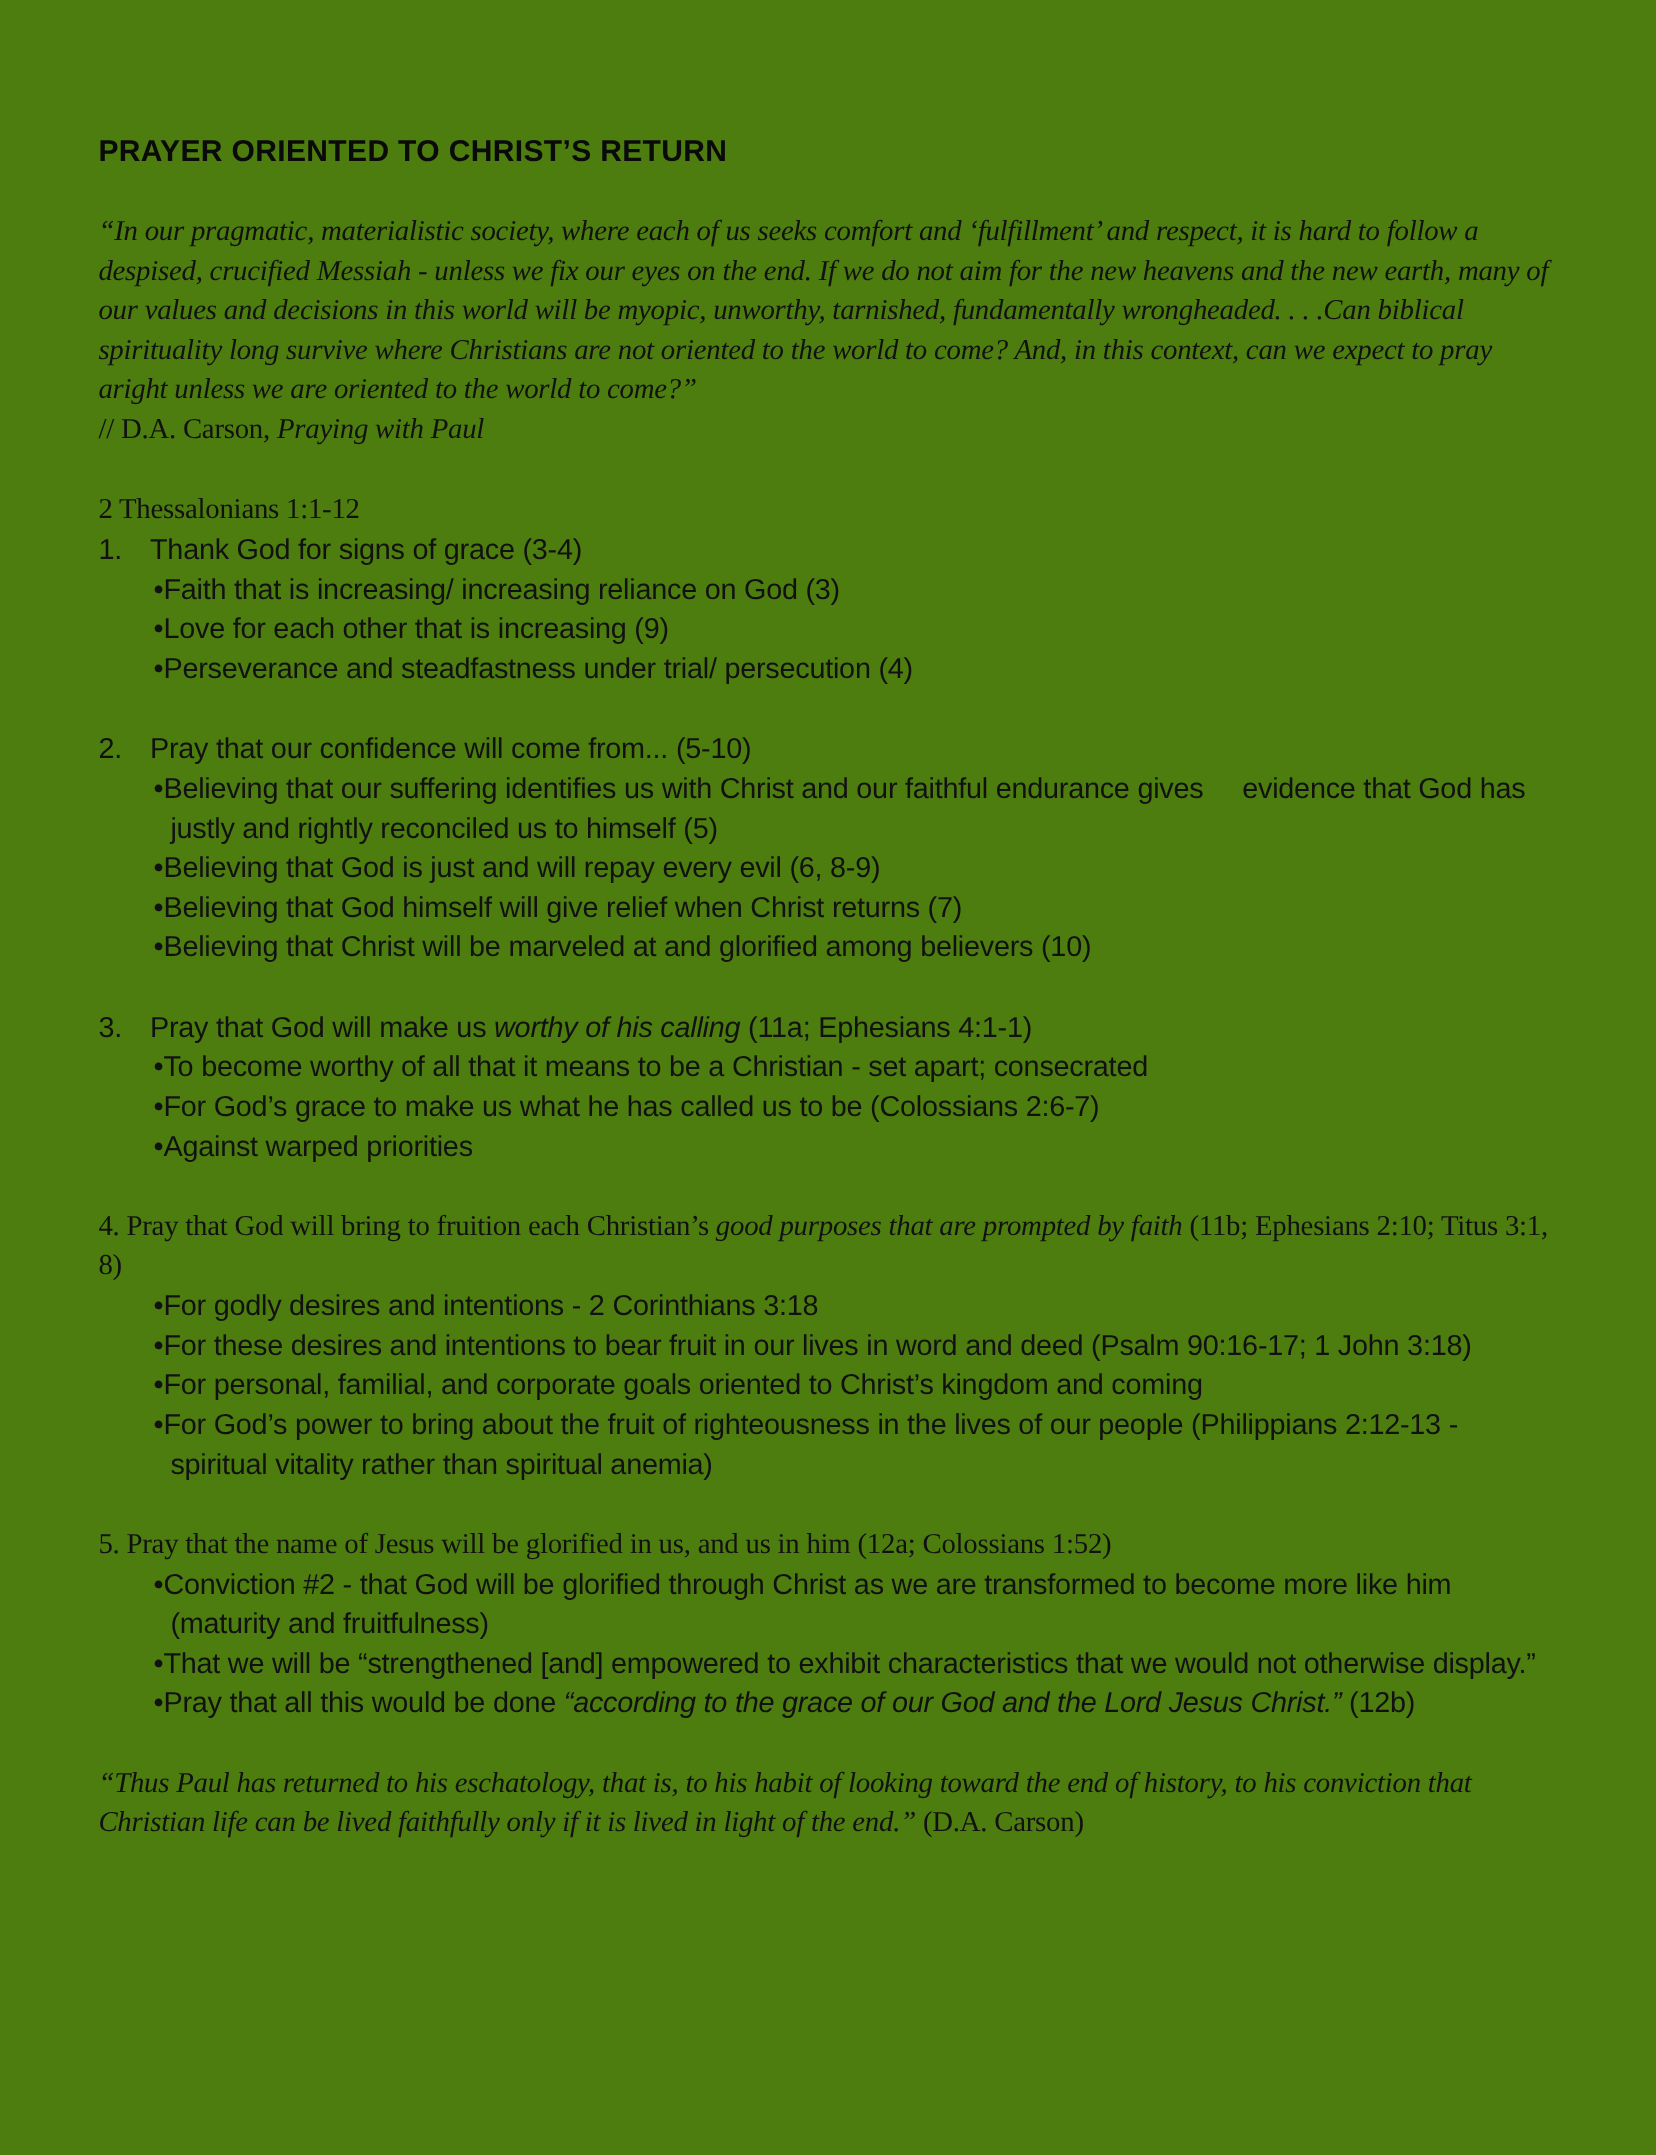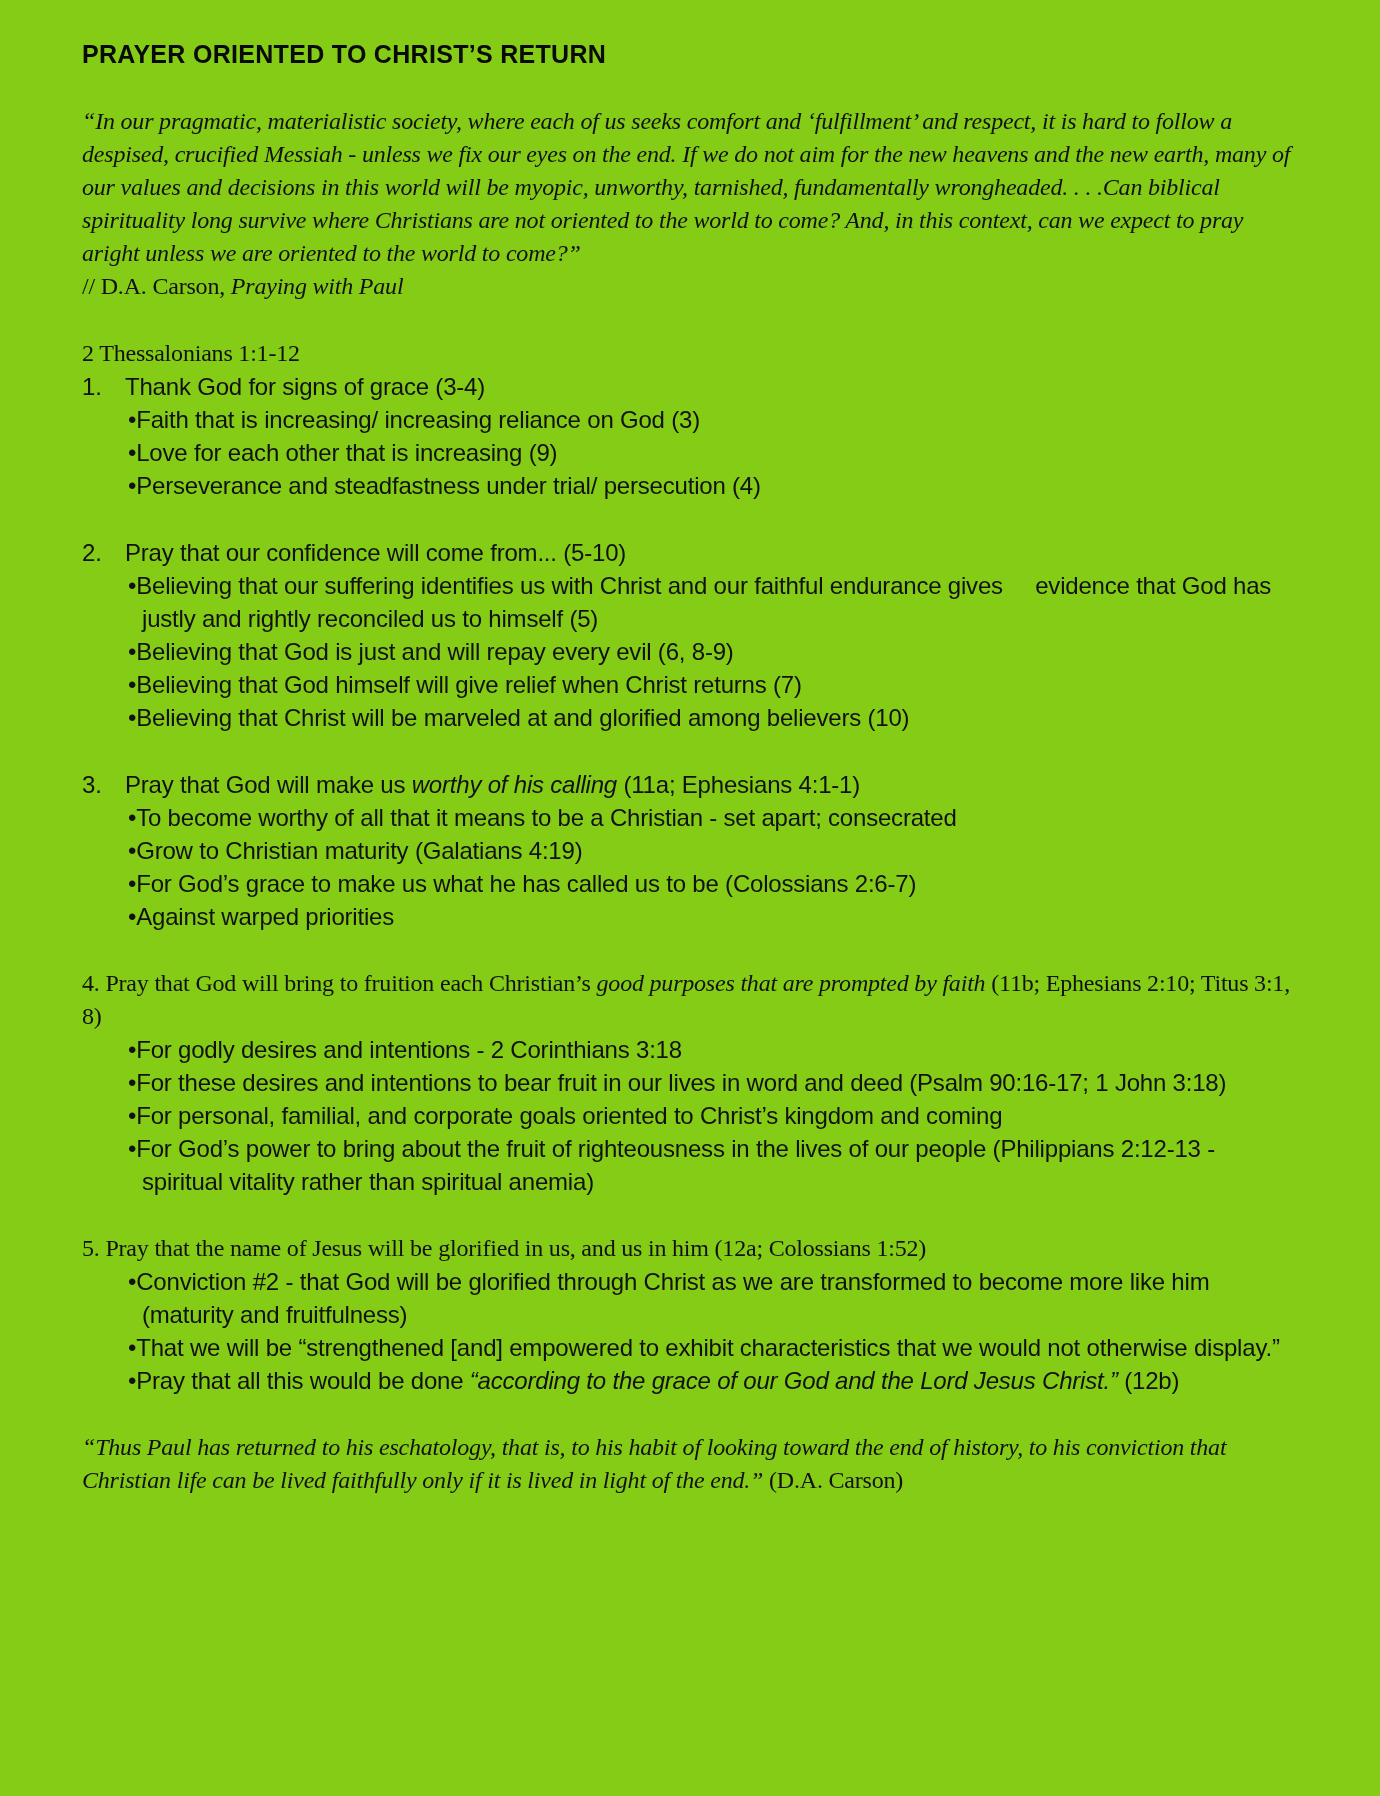--- a/index.html
+++ b/index.html
@@ -1,27 +1,27 @@
 <!DOCTYPE html>
 <html><head>
 <meta charset="utf-8">
 <style>
   html, body { margin: 0; padding: 0; background: #ffffff; }
   .page {
     position: relative;
     width: 1380px;
     height: 1796px;
     box-sizing: border-box;
-    background: #84cc16;
+    background: #4d7c0f;
     color: #111111;
     font-family: "Liberation Sans", sans-serif;
     font-size: 24px;
     line-height: 33px;
     letter-spacing: -0.2px;
-    padding: 38px 84px 0 82px;
+    padding: 110px 84px 0 82px;
     overflow: hidden;
   }
   .title {
     font-size: 25px;
     font-weight: 700;
     letter-spacing: 0.3px;
     line-height: 33px;
     margin: 0;
     color: #0a0a0a;
   }
@@ -80,21 +80,20 @@
     </ul>
   </div>
 
   <div class="item gap">
     <div class="item-head">
       <span class="num">3.</span>
       <span class="head-text"><span>Pray that God will make us </span><span class="italic">worthy of his calling</span><span> (11a; Ephesians 4:1-1)</span></span>
     </div>
     <ul class="bullets">
       <li>To become worthy of all that it means to be a Christian - set apart; consecrated</li>
-      <li>Grow to Christian maturity (Galatians 4:19)</li>
       <li>For God’s grace to make us what he has called us to be (Colossians 2:6-7)</li>
       <li>Against warped priorities</li>
     </ul>
   </div>
 
   <div class="item gap">
     <p class="para"><span>4. Pray that God will bring to fruition each Christian’s </span><span class="italic">good purposes that are prompted by faith</span><span> (11b; Ephesians 2:10; Titus 3:1, 8)</span></p>
     <ul class="bullets">
       <li>For godly desires and intentions - 2 Corinthians 3:18</li>
       <li>For these desires and intentions to bear fruit in our lives in word and deed (Psalm 90:16-17; 1 John 3:18)</li>

